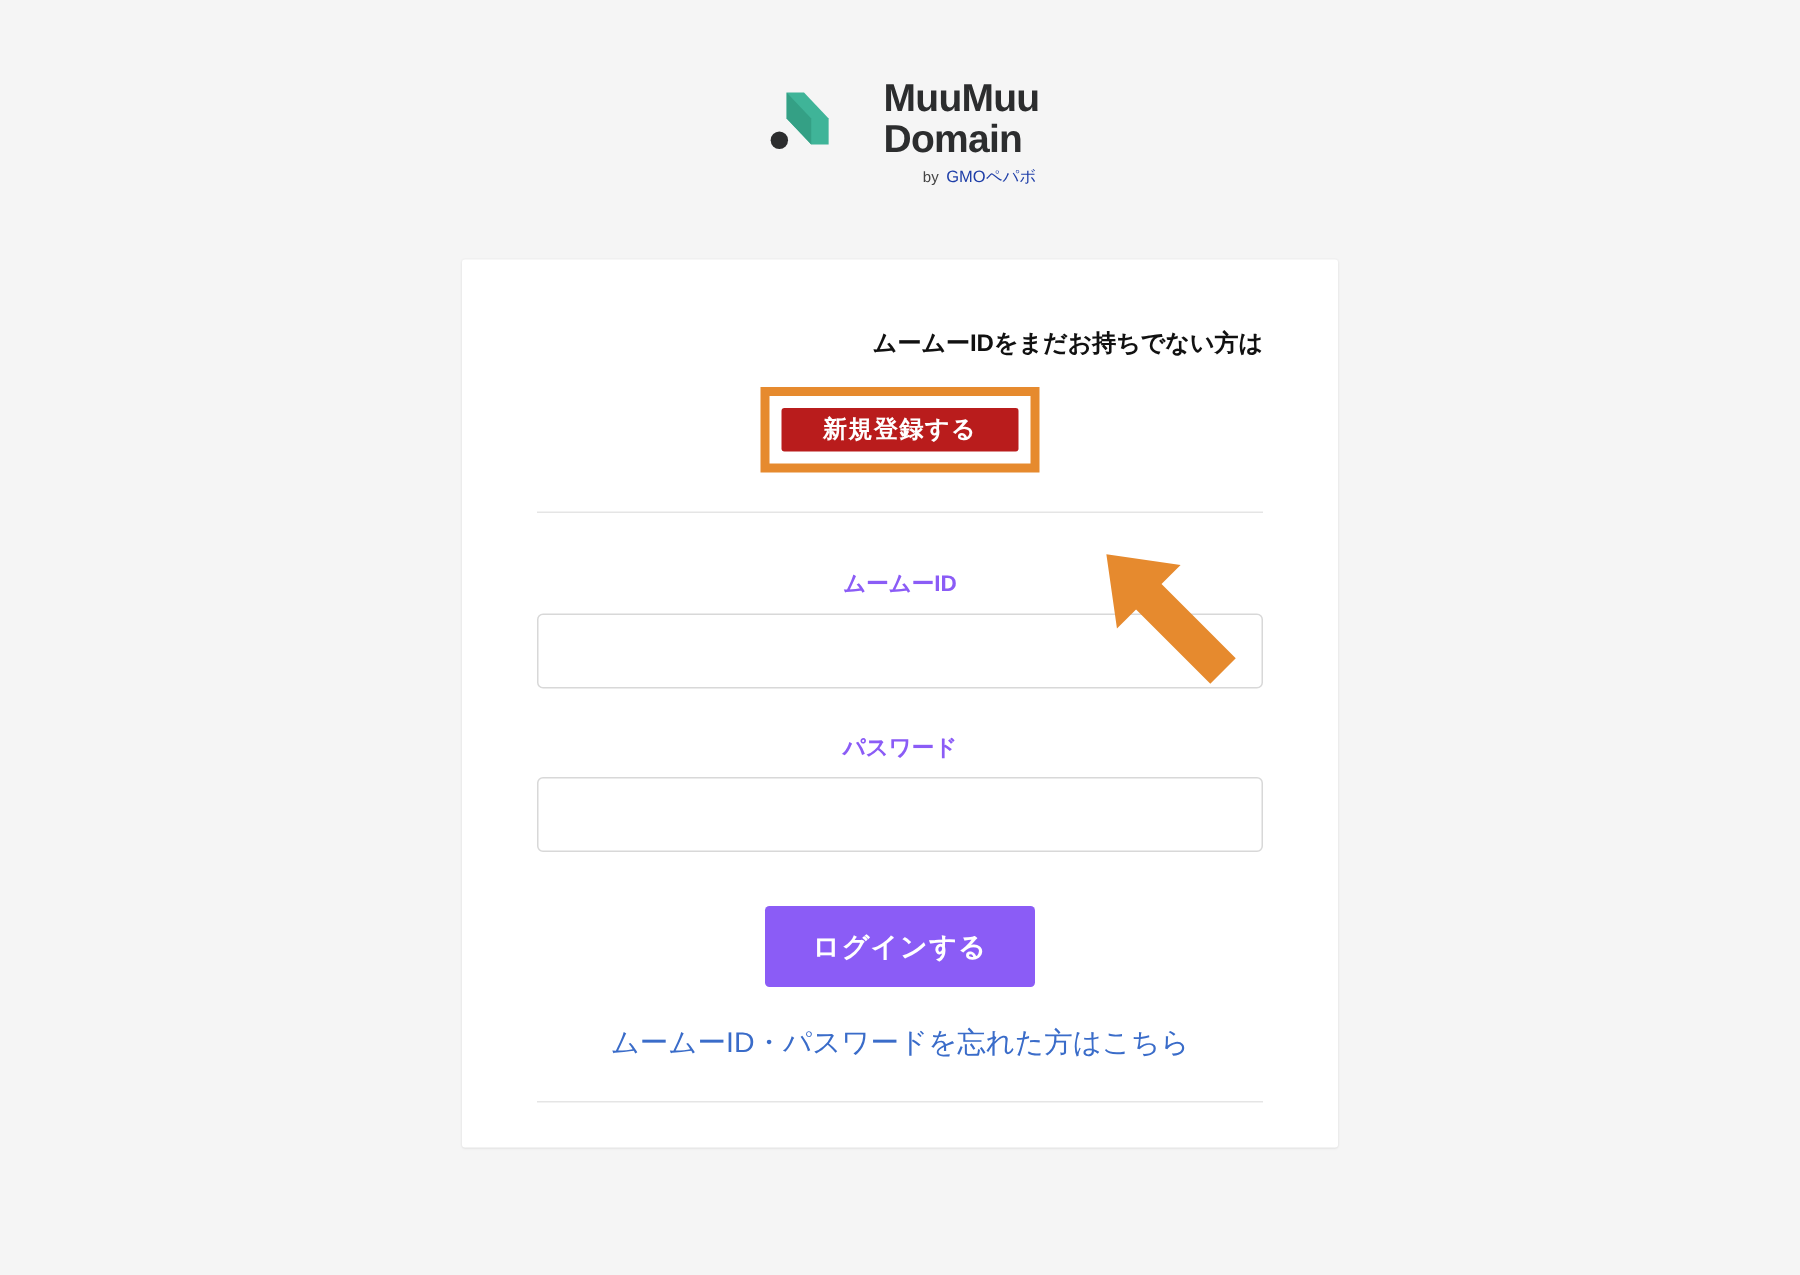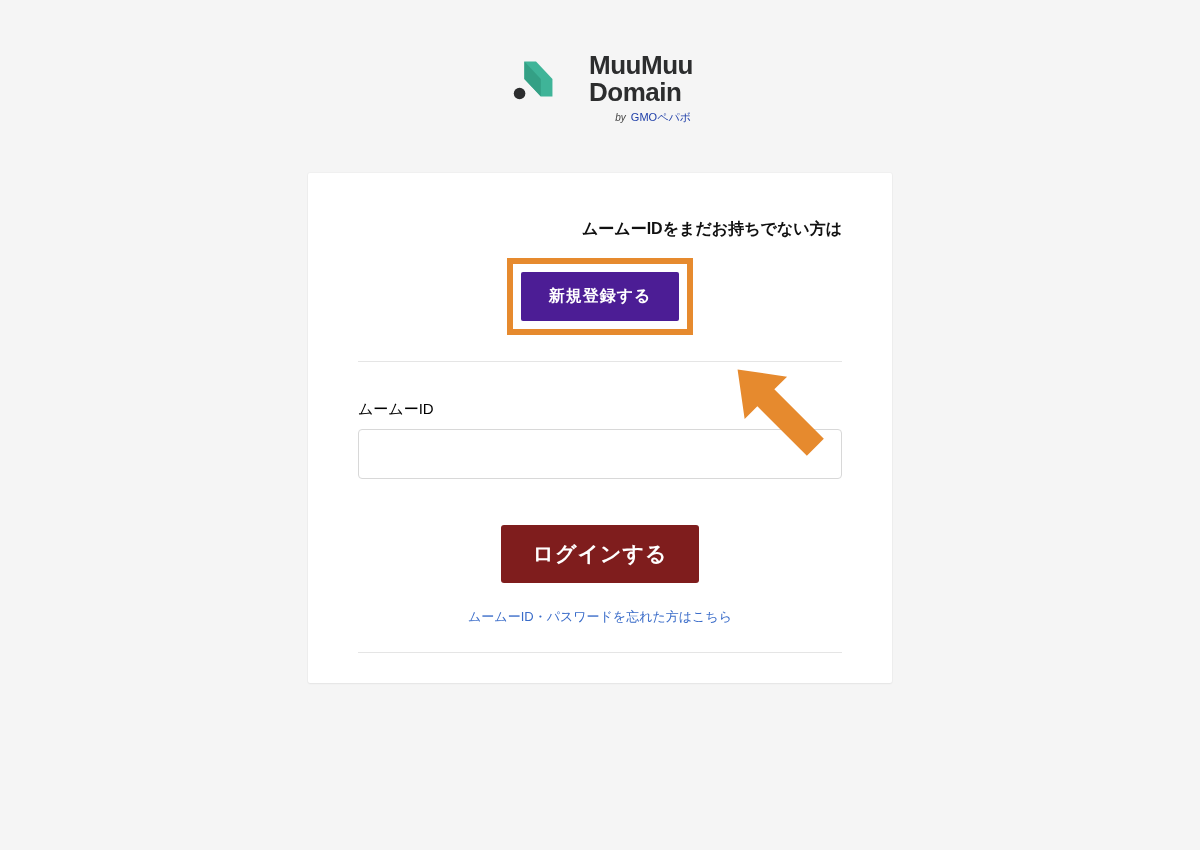--- a/index.html
+++ b/index.html
@@ -36,21 +36,21 @@
       line-height: 1.05;
       letter-spacing: -0.5px;
     }
     .logo-byline {
       font-size: 11px;
       color: #2c2d2e;
       align-self: flex-end;
       margin-top: 2px;
       margin-right: 2px;
     }
-    .logo-byline .by { font-style: italic; font-size: 10px; color: #444; margin-right: 2px; }
+    .logo-byline .by { font-size: 10px; color: #444; margin-right: 2px; }
     .logo-byline .gmo { font-weight: 400; color: #1e3ea8; }
     .logo-byline .pepabo { font-weight: 400; color: #1e3ea8; }
     .card {
       background: #fff;
       width: 584px;
       padding: 46px 50px 30px 50px;
       border-radius: 2px;
       box-shadow: 0 1px 2px rgba(0,0,0,0.05), 0 0 0 1px rgba(0,0,0,0.02);
       position: relative;
     }
@@ -65,79 +65,79 @@
       display: flex;
       justify-content: center;
       margin-bottom: 26px;
     }
     .highlight-box {
       border: 6px solid #e68a2e;
       padding: 8px;
       display: inline-block;
     }
     .btn {
-      background: #4c1d95;
+      background: #b91c1c;
       color: #fff;
       border: none;
       font-size: 16px;
       font-weight: 600;
-      padding: 14px 28px;
+      padding: 4px 28px;
       cursor: pointer;
       letter-spacing: 1px;
       border-radius: 2px;
     }
     .divider {
       border: none;
       border-top: 1px solid #e5e5e5;
       margin: 0 0 38px 0;
     }
     .divider-bottom {
       border: none;
       border-top: 1px solid #e5e5e5;
       margin-top: 26px;
     }
     .field-group { margin-bottom: 30px; }
     .field-label {
       display: block;
       font-size: 15px;
-      color: #000000;
-      font-weight: 400;
+      color: #8b5cf6;
+      font-weight: 700;
       margin-bottom: 10px;
+      text-align: center;
     }
     .field-input {
       width: 100%;
       height: 50px;
       border: 1px solid #d8d8d8;
       border-radius: 4px;
       padding: 0 12px;
       font-size: 15px;
       background: #fff;
     }
     .login-btn-wrap {
       display: flex;
       justify-content: center;
       margin-top: 36px;
       margin-bottom: 24px;
     }
     .login-btn {
-      background: #7f1d1d;
+      background: #8b5cf6;
       color: #fff;
       border: none;
-      font-size: 21px;
+      font-size: 18px;
       font-weight: 600;
       padding: 15px 32px;
       cursor: pointer;
       letter-spacing: 1px;
       border-radius: 3px;
-      margin-top: 10px;
     }
     .forgot-link-wrap { text-align: center; }
     .forgot-link {
       color: #3a6cc9;
-      font-size: 13px;
+      font-size: 19px;
       text-decoration: none;
       cursor: pointer;
     }
     .annotation-arrow {
       position: absolute;
       left: 700px;
       top: 332px;
       width: 160px;
       height: 160px;
       pointer-events: none;
@@ -174,20 +174,24 @@
       </div>
     </div>
 
     <hr class="divider">
 
     <div class="field-group">
       <label class="field-label">ムームーID</label>
       <input type="text" class="field-input" style="">
     </div>
 
+    <div class="field-group">
+      <label class="field-label">パスワード</label>
+      <input type="password" class="field-input" style="">
+    </div>
 
     <div class="login-btn-wrap">
       <button class="login-btn">ログインする</button>
     </div>
 
     <div class="forgot-link-wrap">
       <a class="forgot-link">ムームーID・パスワードを忘れた方はこちら</a>
     </div>
 
     <hr class="divider-bottom">

